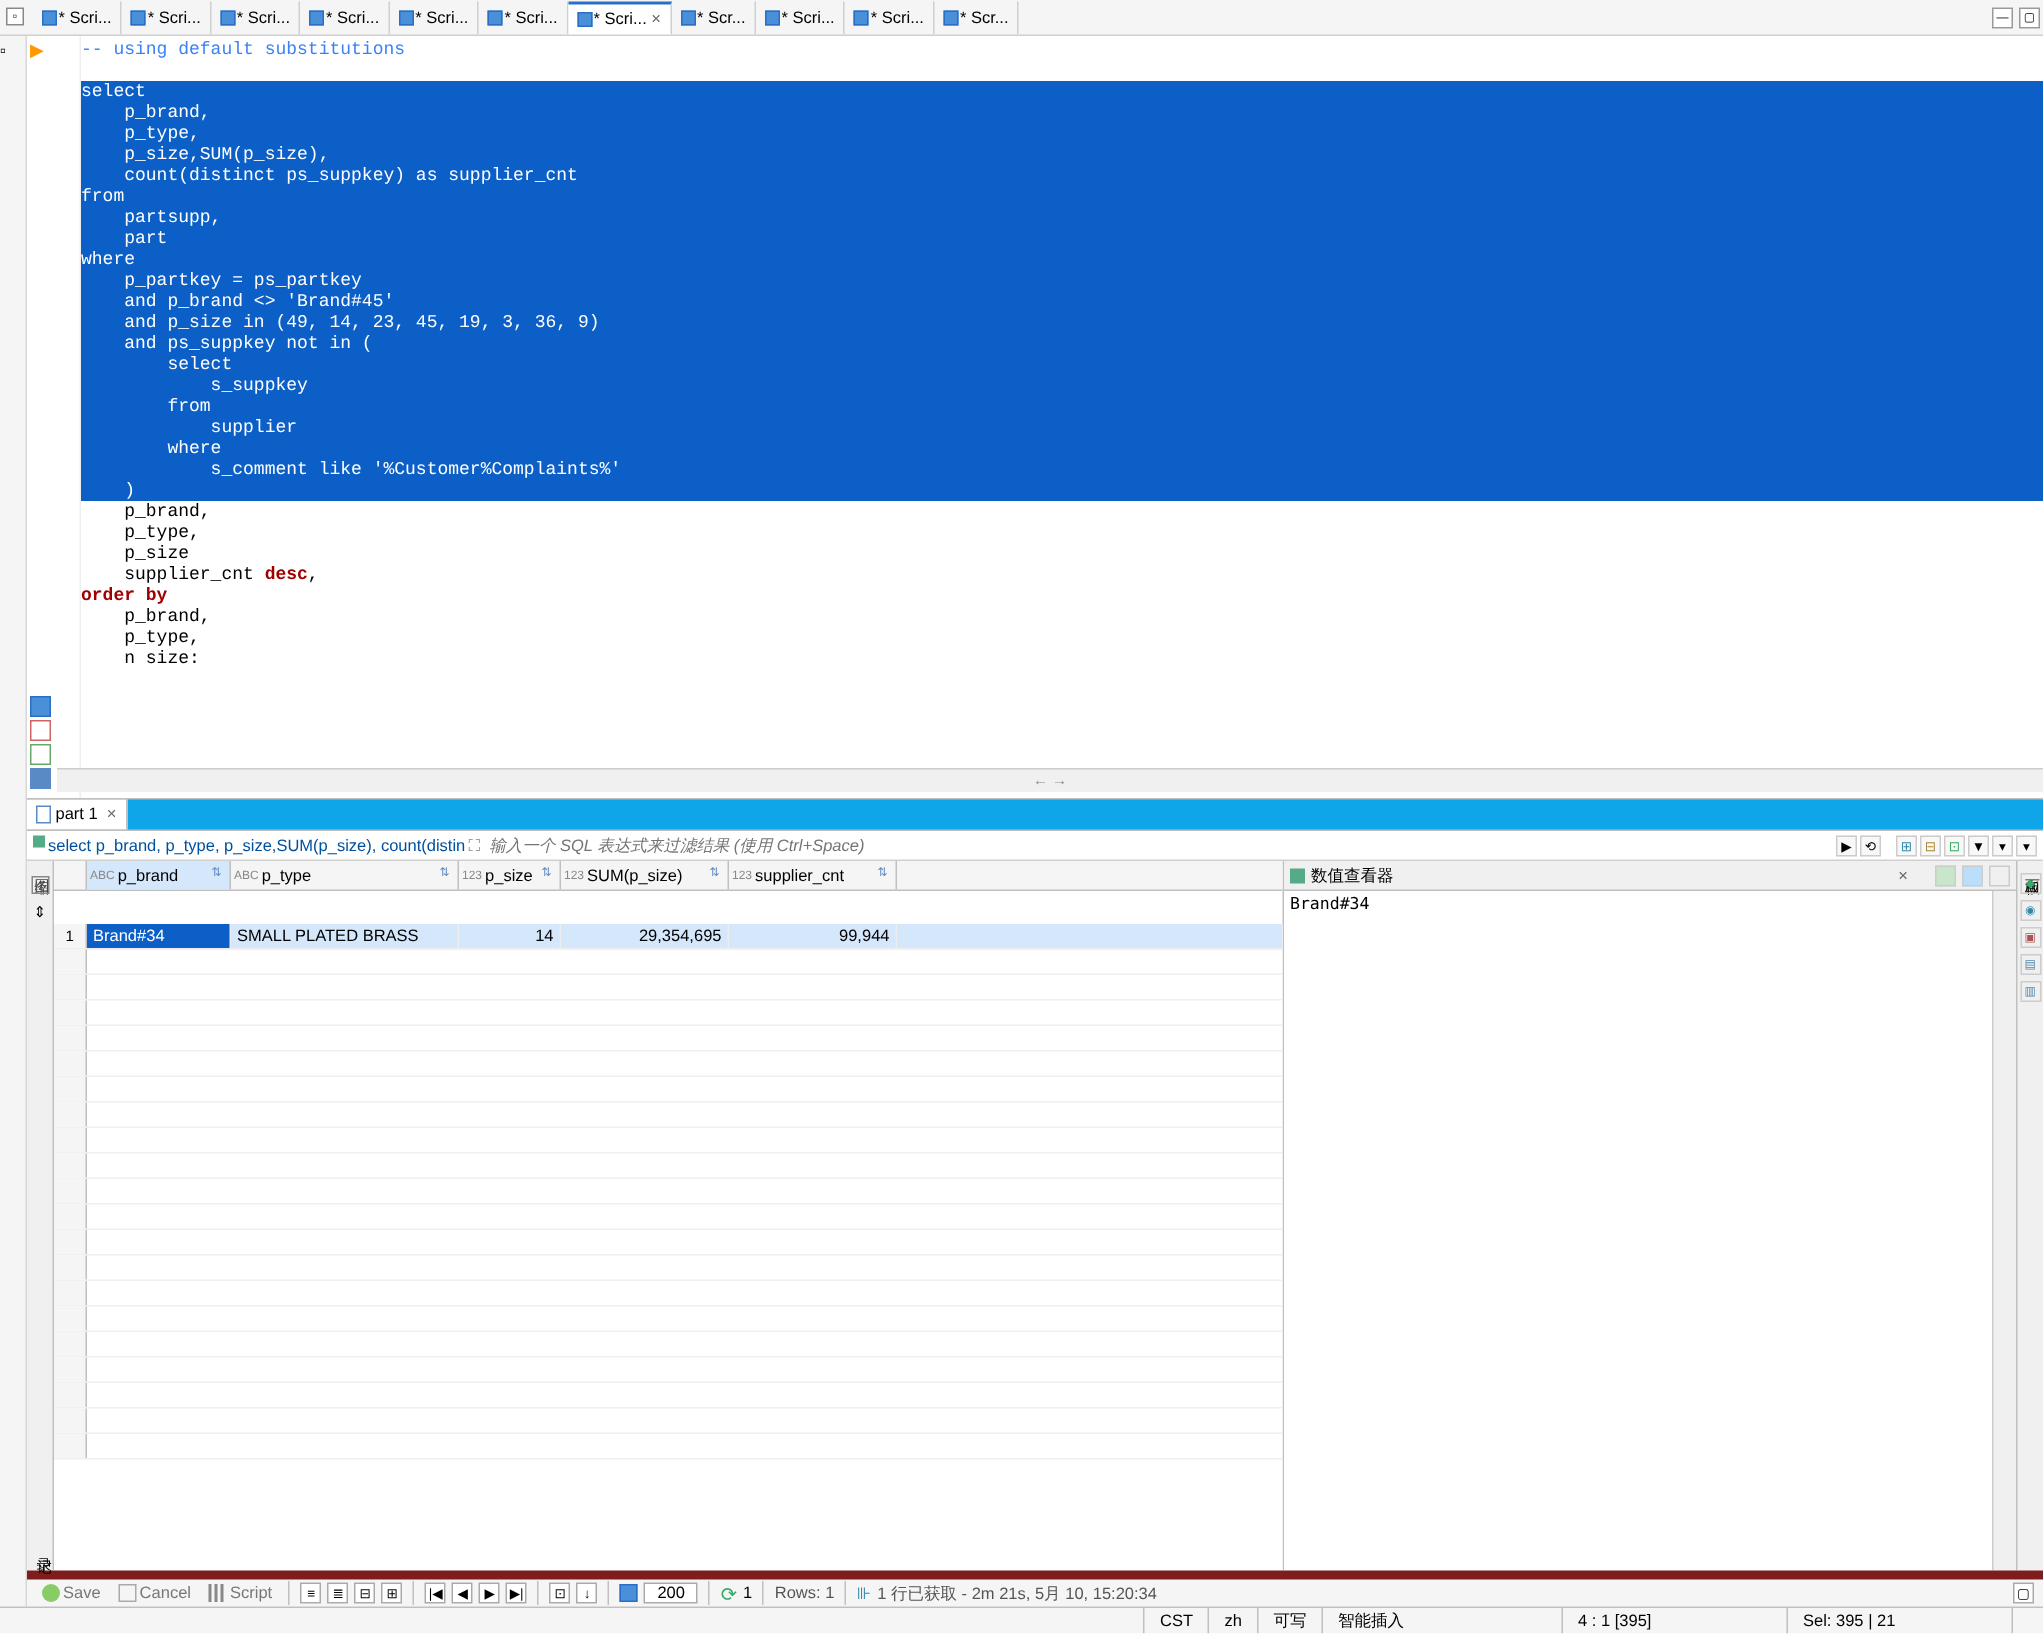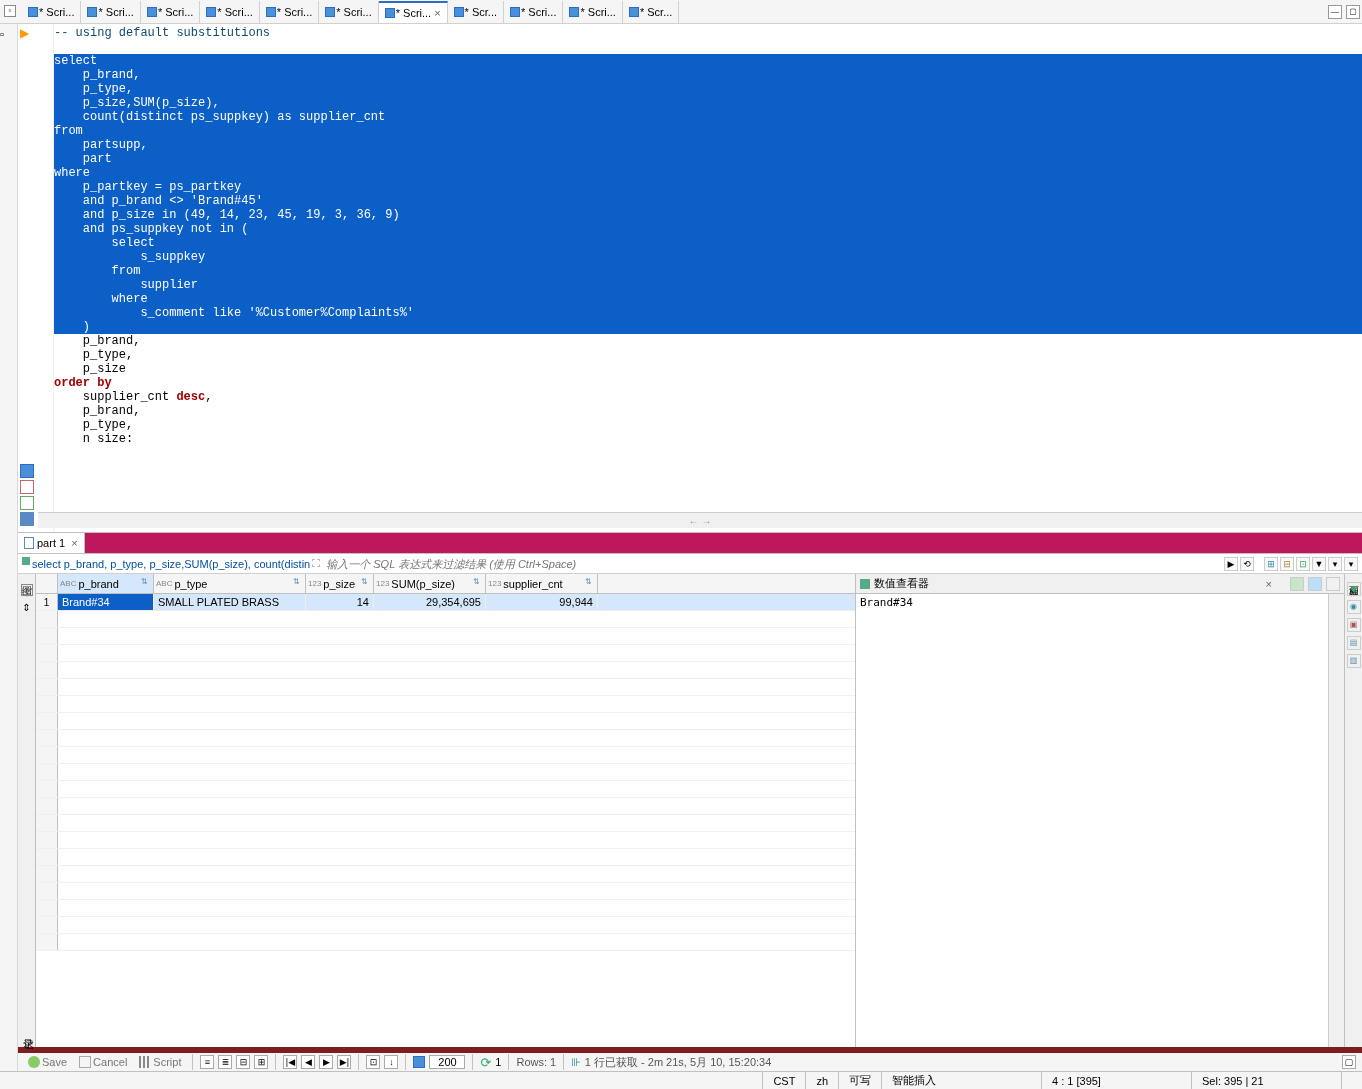--- a/index.html
+++ b/index.html
@@ -19,43 +19,43 @@
 .left-gutter { position: absolute; left: 0; top: 24px; width: 18px; bottom: 18px; background: #f5f5f5; border-right: 1px solid #d8d8d8; }
 
 
 .editor-area { position: absolute; left: 18px; top: 24px; right: 0; height: 508px; display: flex; }
 .editor-marker-col { width: 36px; background: #fff; border-right: 1px solid #eee; position: relative; }
 .editor-marker-col .arrow { position: absolute; top: 2px; left: 2px; color: #ff9800; font-size: 12px; }
 .editor-marker-col .ico2 { position: absolute; left: 2px; width: 14px; height: 14px; }
 .editor-code { flex: 1; background: #fff; font-family: Consolas, 'Courier New', monospace; font-size: 12px; line-height: 14px; padding: 2px 0; overflow: hidden; position: relative; }
 .code-line { height: 14px; white-space: pre; }
 .code-line.sel { background: #0b5fc6; color: #fff; }
-.cmt { color: #0c4a6e; text-align: right; }
+.cmt { color: #3b82f6; text-align: right; }
 .kw { color: #a00000; font-weight: bold; }
 .editor-scroll { position: absolute; left: 38px; right: 0; height: 16px; top: 512px; background: #f0f0f0; border-top: 1px solid #ccc; display:flex; justify-content:center; align-items:center; font-size:10px; color:#888; }
 
 
-.result-tabbar { position: absolute; left: 18px; top: 532px; right: 0; height: 22px; background: #be185d; border-top: 1px solid #c0c0c0; border-bottom: 1px solid #c0c0c0; display: flex; align-items: center; }
+.result-tabbar { position: absolute; left: 18px; top: 532px; right: 0; height: 22px; background: #0ea5e9; border-top: 1px solid #c0c0c0; border-bottom: 1px solid #c0c0c0; display: flex; align-items: center; }
 .result-tab { display: flex; align-items: center; height: 20px; padding: 0 6px; background: #fff; border-right: 1px solid #c0c0c0; gap: 3px; cursor: pointer; }
 .result-tab .page-icon { width: 10px; height: 12px; background: #fff; border: 1px solid #5a8ac6; position: relative; }
 .result-tab .close { font-size: 11px; color: #666; margin-left: 3px; cursor: pointer; }
 
 
 .filter-bar { position: absolute; left: 18px; top: 554px; right: 0; height: 20px; background: #fff; border-bottom: 1px solid #d0d0d0; display: flex; align-items: center; font-size: 11px; }
 .filter-bar .sql-prefix { padding-left: 14px; color: #0050a0; white-space: nowrap; }
 .filter-bar .sql-prefix .sel-ico { position:absolute; left:4px; top:3px; width:8px; height:8px; background:#5a8; }
 .filter-bar .filter-input { flex: 1; border: none; outline: none; font-style: italic; color: #999; padding: 0 4px; font-size: 11px; }
 .filter-bar .fb-right { display: flex; gap: 2px; padding-right: 4px; }
 .filter-bar .fb-ico { width: 14px; height: 14px; border: 1px solid #ccc; background: #f8f8f8; cursor: pointer; font-size: 9px; text-align:center; line-height:12px; }
 
 
 .grid-area { position: absolute; left: 18px; top: 574px; right: 18px; bottom: 42px; display: flex; }
 .grid-left-tabs { width: 18px; background: #f0f0f0; border-right: 1px solid #c0c0c0; display: flex; flex-direction: column; align-items: center; padding-top: 4px; gap: 6px; }
 .grid-left-tabs .vtab { writing-mode: vertical-rl; font-size: 10px; color: #444; cursor: pointer; }
-.grid-main { width: 820px; display: flex; flex-direction: column; border-right: 1px solid #c0c0c0; }
+.grid-main { width: 820px; display: flex; flex-direction: column; border-right: 1px solid #c0c0c0; gap: 22px; }
 .grid-header { display: flex; height: 20px; background: #f5f5f5; border-bottom: 1px solid #c0c0c0; }
 .grid-rownum-h { width: 22px; border-right: 1px solid #c0c0c0; }
 .grid-col-h { border-right: 1px solid #c0c0c0; display: flex; align-items: center; padding: 0 2px; font-size: 11px; position: relative; }
 .grid-col-h.selected { background: #d5e7fb; }
 .grid-col-h .type-ico { font-size: 8px; color: #888; margin-right: 2px; }
 .grid-col-h .filter-ico { position: absolute; right: 2px; top: 3px; width: 10px; height: 10px; font-size: 8px; color: #5a8ac6; }
 .grid-body { flex: 1; overflow: hidden; background: #fff; position: relative; }
 .grid-row { display: flex; height: 17px; border-bottom: 1px solid #eee; }
 .grid-row.selected { background: #d5e7fb; }
 .grid-rownum { width: 22px; border-right: 1px solid #c0c0c0; background: #f5f5f5; text-align: center; font-size: 10px; line-height: 17px; }
@@ -189,22 +189,22 @@
         <div class="code-line sel">            s_suppkey</div>
         <div class="code-line sel">        from</div>
         <div class="code-line sel">            supplier</div>
         <div class="code-line sel">        where</div>
         <div class="code-line sel">            s_comment like '%Customer%Complaints%'</div>
         <div class="code-line sel">    )</div>
       </div>
     <div class="code-line">    p_brand,</div>
     <div class="code-line">    p_type,</div>
     <div class="code-line">    p_size</div>
+    <div class="code-line">    supplier_cnt <span class="kw">desc</span>,</div>
     <div class="code-line"><span class="kw">order by</span></div>
-    <div class="code-line">    supplier_cnt <span class="kw">desc</span>,</div>
     <div class="code-line">    p_brand,</div>
     <div class="code-line">    p_type,</div>
     <div class="code-line">    n size:</div>
   </div>
 </div>
 <div class="editor-scroll">← →</div>
 
 <div class="result-tabbar">
   <div class="result-tab">
     <span class="page-icon"></span>

